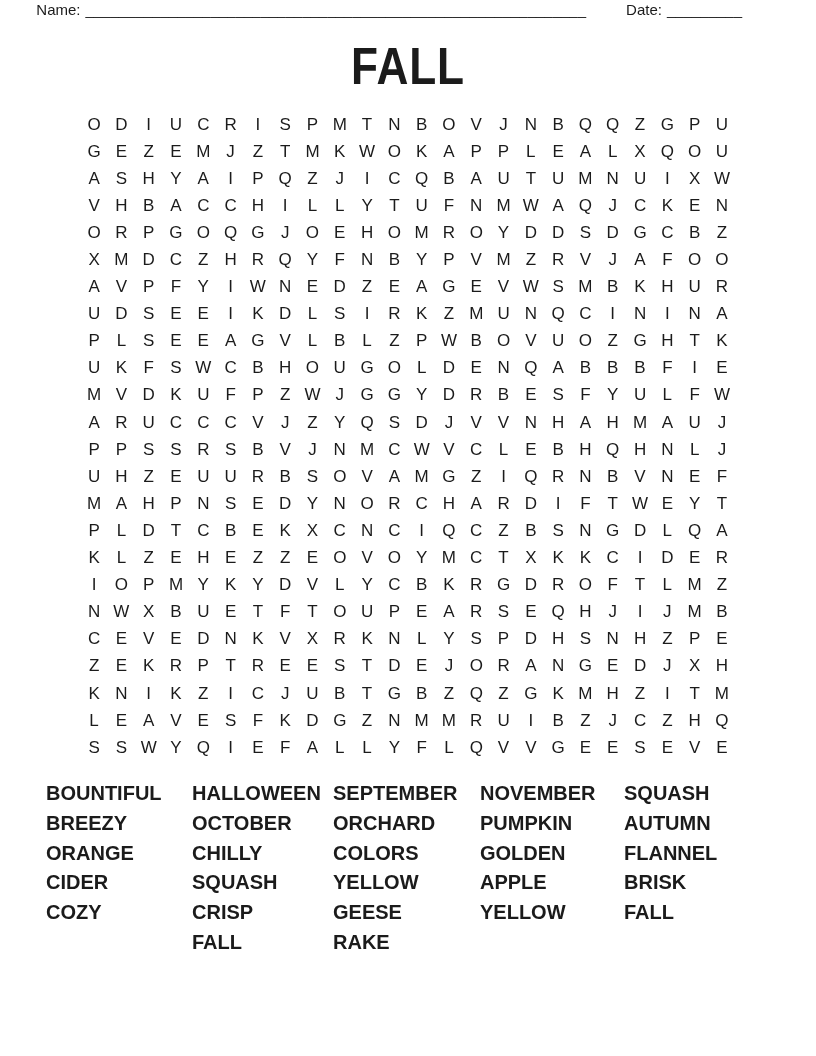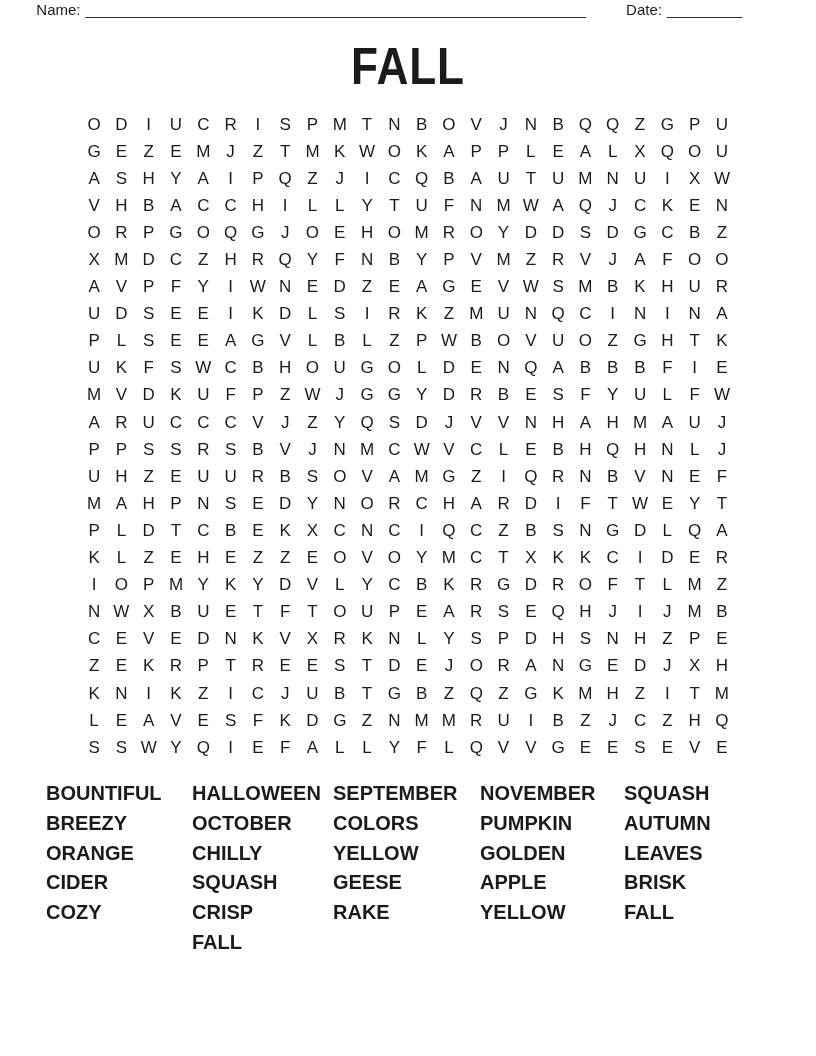--- a/index.html
+++ b/index.html
@@ -682,34 +682,35 @@
       <div class="word-col">
         <div class="word">HALLOWEEN</div>
         <div class="word">OCTOBER</div>
         <div class="word">CHILLY</div>
         <div class="word">SQUASH</div>
         <div class="word">CRISP</div>
         <div class="word">FALL</div>
       </div>
       <div class="word-col">
         <div class="word">SEPTEMBER</div>
+        <div class="word">ORCHARD</div>
         <div class="word">COLORS</div>
         <div class="word">YELLOW</div>
         <div class="word">GEESE</div>
         <div class="word">RAKE</div>
       </div>
       <div class="word-col">
         <div class="word">NOVEMBER</div>
         <div class="word">PUMPKIN</div>
         <div class="word">GOLDEN</div>
         <div class="word">APPLE</div>
         <div class="word">YELLOW</div>
       </div>
       <div class="word-col">
         <div class="word">SQUASH</div>
         <div class="word">AUTUMN</div>
-        <div class="word">LEAVES</div>
+        <div class="word">FLANNEL</div>
         <div class="word">BRISK</div>
         <div class="word">FALL</div>
       </div>
     </div>
 
 </div>
 
 </body></html>

